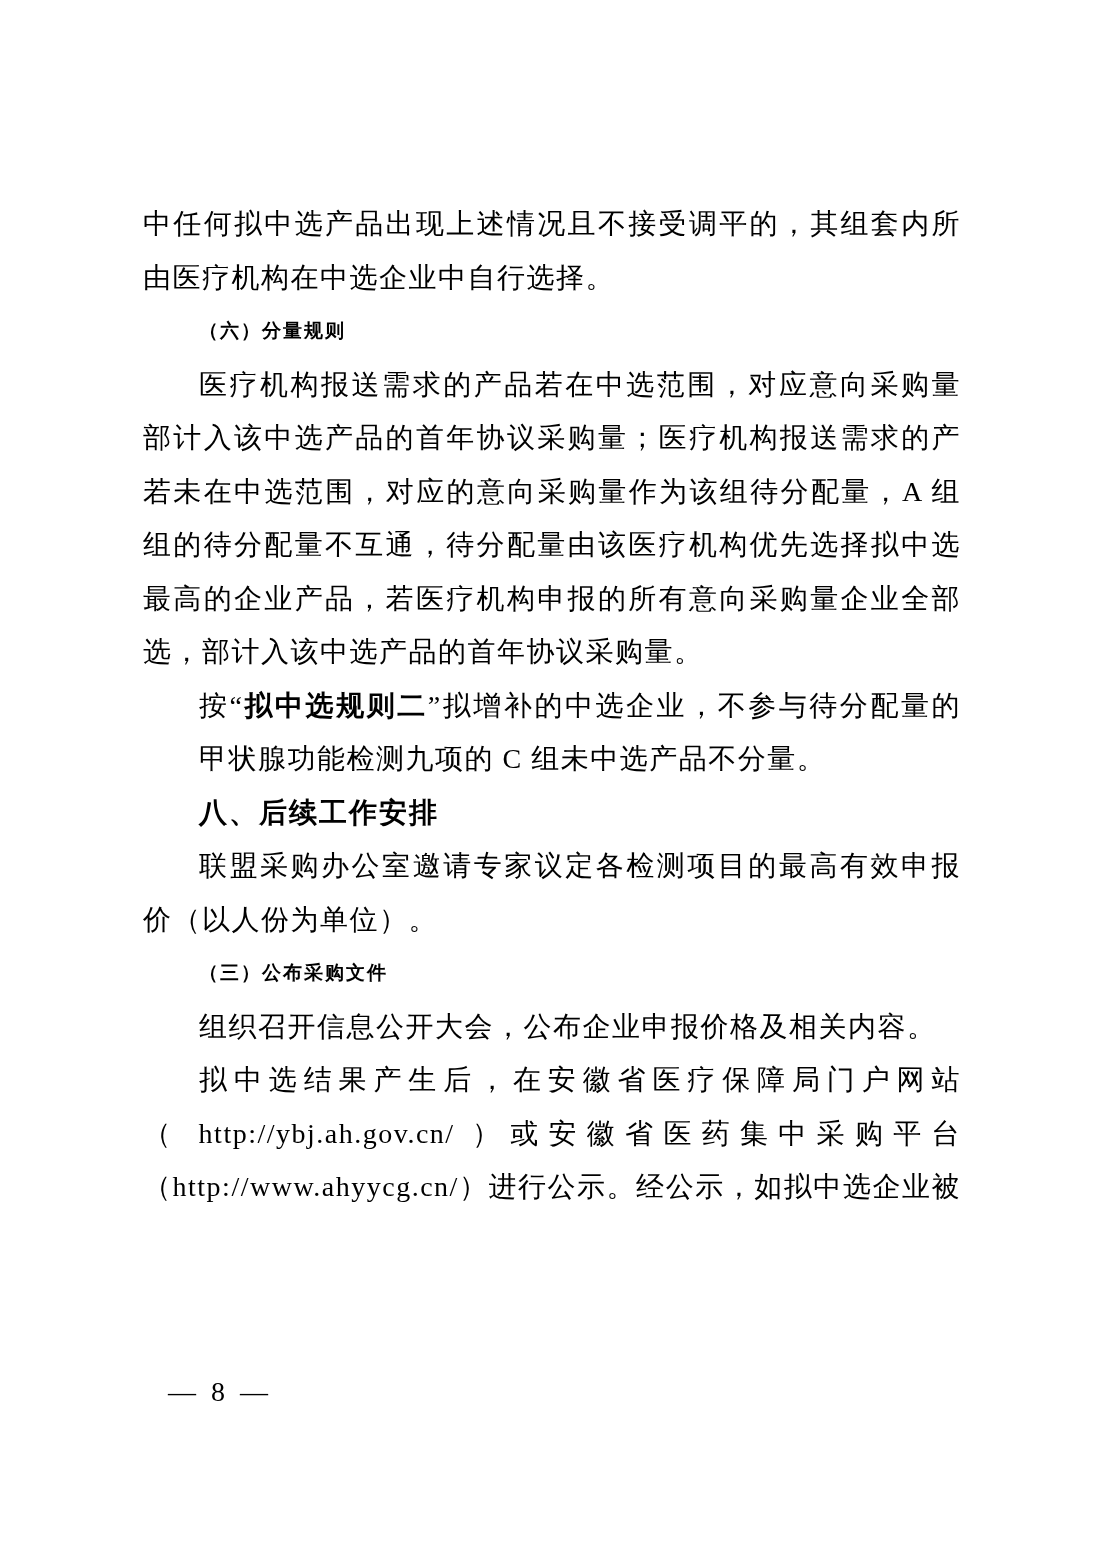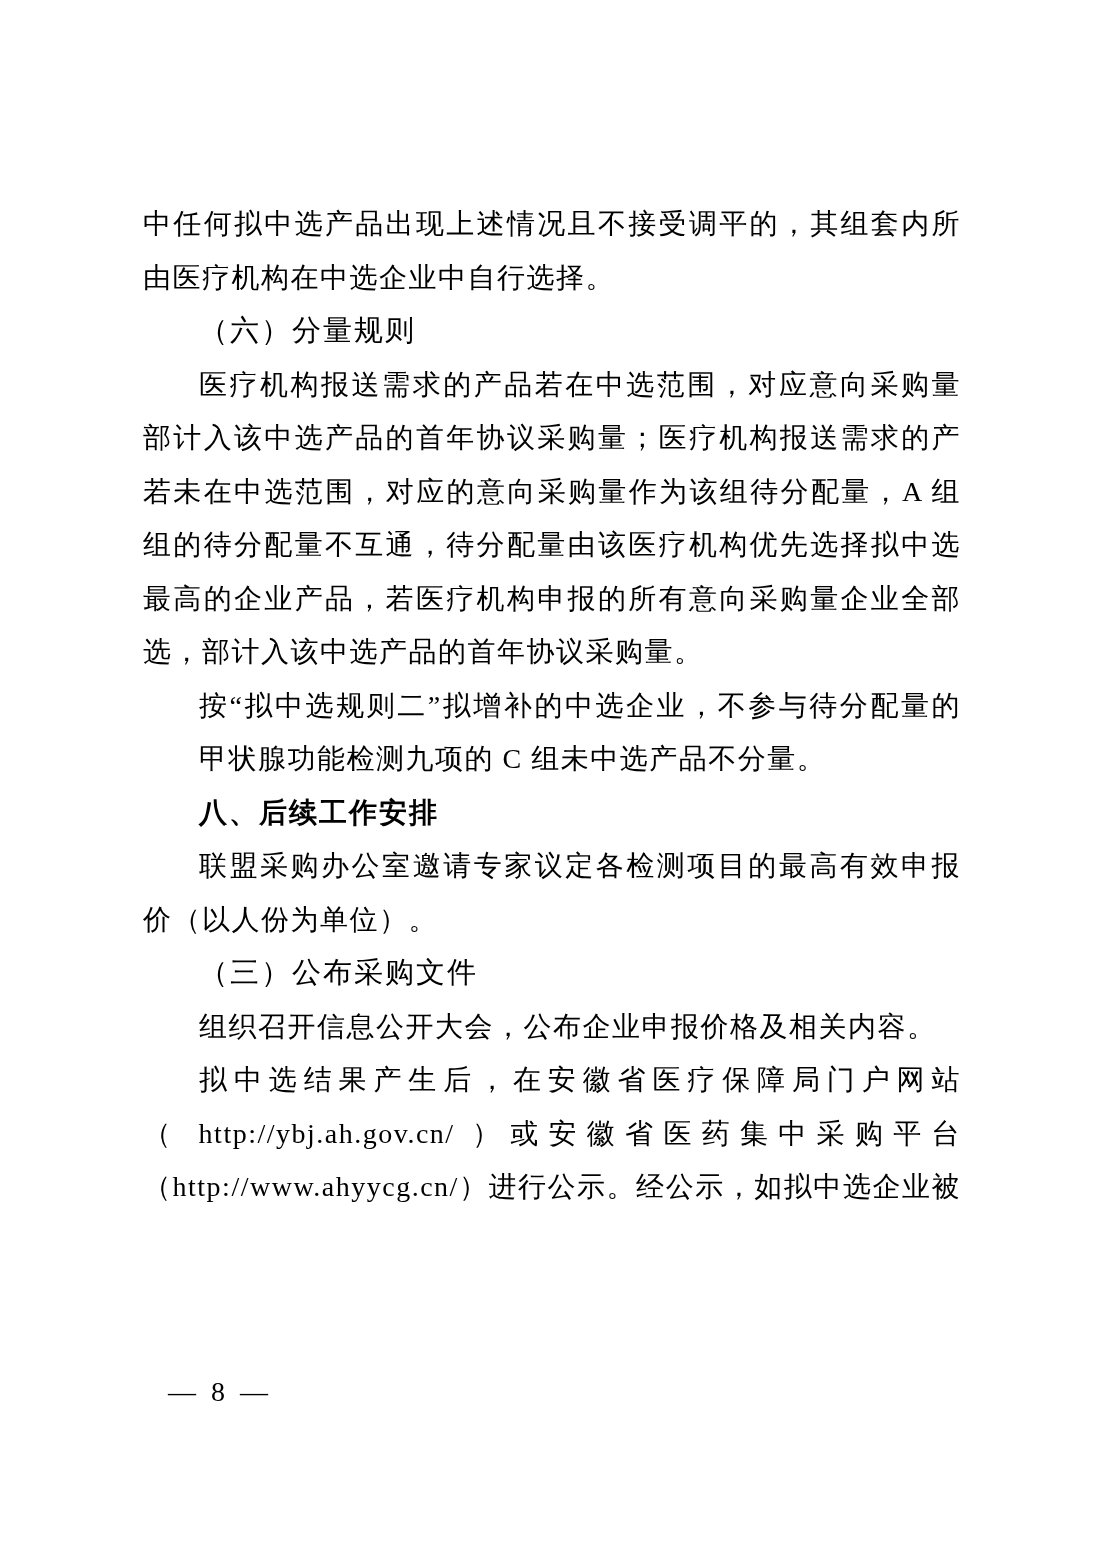--- a/index.html
+++ b/index.html
@@ -28,32 +28,32 @@
   
   .j{
     white-space:normal;
     text-align:justify;
     text-align-last:justify;
   }
   
   .indent{ text-indent:56px; }
   
   .h-kai{
-    font-weight:normal;
-    font-size:29px;
+    font-weight:bold;
+    font-size:19px;
     letter-spacing:2px;
   }
   
   .h-hei{
     font-family:"Liberation Sans","DejaVu Sans",sans-serif;
     font-weight:bold;
     font-size:28px;
     letter-spacing:2px;
   }
-  .term-bold{ font-weight:normal; }
+  .term-bold{ font-weight:bold; }
   .footer{
     position:absolute;
     left:168px;top:1376px;
     font-size:28px;
     line-height:32px;
     letter-spacing:4px;
   }
 </style>
 </head>
 <body>

